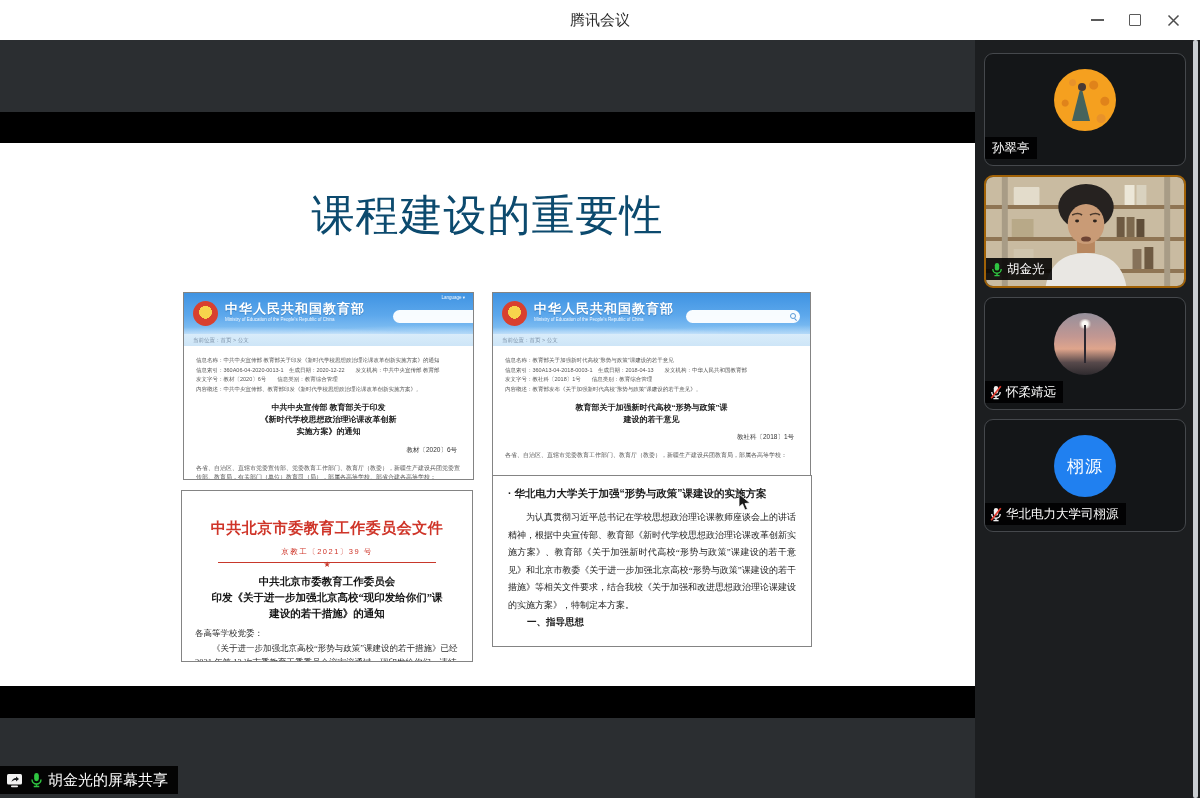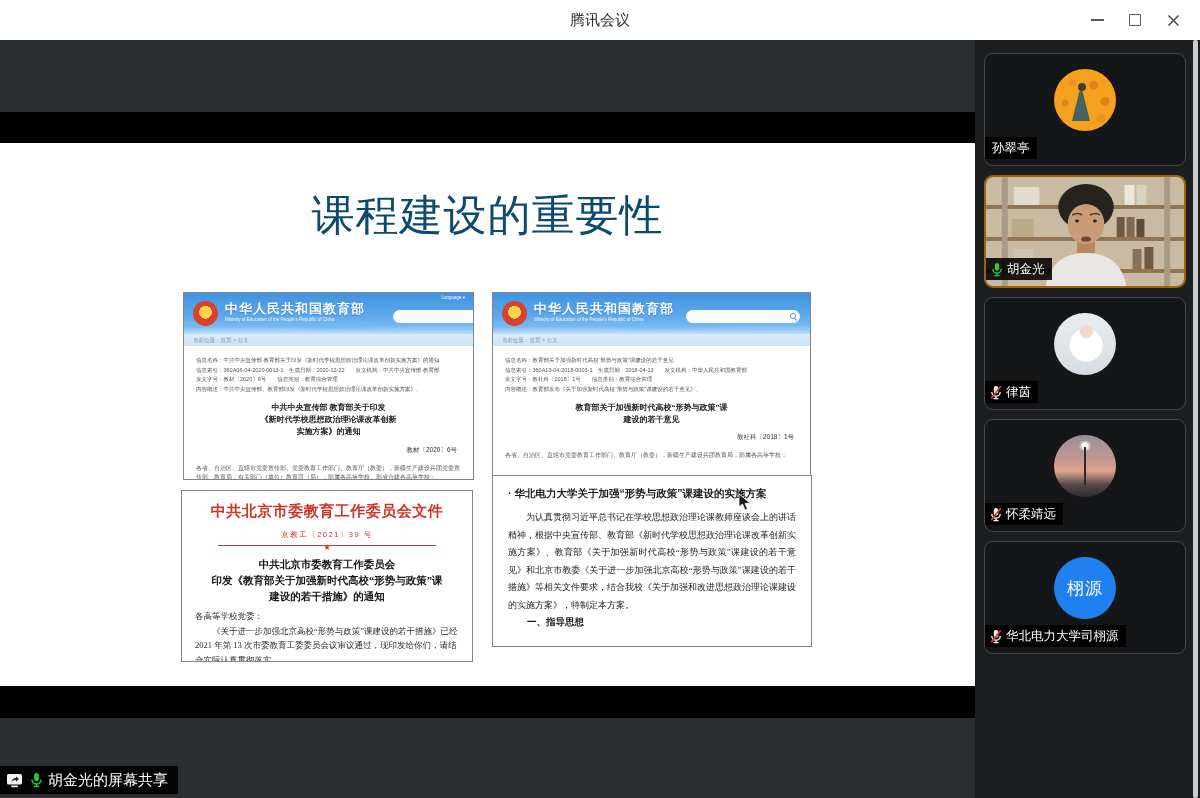--- a/index.html
+++ b/index.html
@@ -45,21 +45,21 @@
   .mag-icon { position:absolute; right:4px; top:3px; width:6px; height:6px; border:1.2px solid #5b9bd8; border-radius:50%; }
   .mag-icon::after { content:""; position:absolute; right:-2px; bottom:-2px; width:3px; height:1.2px; background:#5b9bd8; transform:rotate(45deg); }
   .moe-crumb { height:12px; line-height:12px; background:linear-gradient(180deg,#d9ecfa,#cde5f7); font-size:5.5px; color:#7a8fa6; padding-left:9px; }
   .moe-meta { margin:10px 10px 0 12px; }
   .meta-row { font-size:5.5px; color:#555; line-height:1.75; white-space:nowrap; overflow:hidden; }
   .moe-doc-title { margin-top:7px; text-align:center; font-size:8px; font-weight:bold; color:#222; line-height:1.55; }
   .moe-doc-num { margin:7px 16px 0 0; text-align:right; font-size:6.5px; color:#333; }
   .moe-body { margin:9px 12px 0; font-size:6px; color:#555; line-height:1.6; }
 
   
-  .doc3 { padding-top:11px; }
+  .doc3 { padding-top:28px; }
   .red-doc-header { text-align:center; font-family:"Liberation Serif","DejaVu Serif",serif; font-size:15px; font-weight:bold; color:#cf3428; letter-spacing:.5px; white-space:nowrap; }
   .red-doc-num { margin-top:9px; text-align:center; font-size:7.5px; color:#cf3428; letter-spacing:1.5px; }
   .red-line { width:218px; margin:5px auto 0; border-top:1.8px solid #c8382b; }
   .red-star { margin-top:-2px; text-align:center; font-size:8px; color:#c8382b; line-height:1; }
   .doc3-title { margin-top:5px; text-align:center; font-family:"Liberation Serif","DejaVu Serif",serif; font-size:10.5px; font-weight:bold; color:#141414; line-height:1.5; }
   .doc3-body { margin:5px 13px 0; font-family:"Liberation Serif","DejaVu Serif",serif; font-size:8.5px; color:#2a2a2a; line-height:1.7; }
   .doc3-body .para { text-indent:2em; }
 
   
   .doc4 { padding:11px 15px 0; }
@@ -193,21 +193,21 @@
         <div class="moe-body">各省、自治区、直辖市党委教育工作部门、教育厅（教委），新疆生产建设兵团教育局，部属各高等学校：</div>
       </div>
 
       <div class="doc doc3">
         <div class="red-doc-header">中共北京市委教育工作委员会文件</div>
         <div class="red-doc-num">京教工〔2021〕39 号</div>
         <div class="red-line"></div>
         <div class="red-star">★</div>
         <div class="doc3-title">
           <div>中共北京市委教育工作委员会</div>
-          <div>印发《教育部关于加强新时代高校“形势与政策”课</div>
+          <div>印发《关于进一步加强北京高校“现印发给你们”课</div>
           <div>建设的若干措施》的通知</div>
         </div>
         <div class="doc3-body">
           <div>各高等学校党委：</div>
           <div class="para">《关于进一步加强北京高校“形势与政策”课建设的若干措施》已经 2021 年第 13 次市委教育工委委员会议审议通过，现印发给你们，请结合实际认真贯彻落实。</div>
         </div>
       </div>
 
       <div class="doc doc4">
         <div class="doc4-title">· 华北电力大学关于加强“形势与政策”课建设的实施方案</div>
@@ -278,33 +278,20 @@
             <rect x="4.8" y="1" width="4.4" height="7.6" rx="2.2" fill="#2fc641"></rect>
             <path d="M2.8 7 a4.2 4.2 0 0 0 8.4 0" fill="none" stroke="#2fc641" stroke-width="1.4"></path>
             <line x1="7" y1="11.4" x2="7" y2="13" stroke="#2fc641" stroke-width="1.4"></line>
             <line x1="4.4" y1="13.6" x2="9.6" y2="13.6" stroke="#2fc641" stroke-width="1.4"></line>
           </svg>
           <span>胡金光</span>
         </div>
       </div>
 
 
-      <div class="tile">
-        <div class="avatar av-portrait"></div>
-        <div class="name-tag">
-          <svg width="14" height="15" viewBox="0 0 14 15">
-            <rect x="4.8" y="1" width="4.4" height="7.6" rx="2.2" fill="#f0f0f0"></rect>
-            <path d="M2.8 7 a4.2 4.2 0 0 0 8.4 0" fill="none" stroke="#f0f0f0" stroke-width="1.4"></path>
-            <line x1="7" y1="11.4" x2="7" y2="13" stroke="#f0f0f0" stroke-width="1.4"></line>
-            <line x1="4.4" y1="13.6" x2="9.6" y2="13.6" stroke="#f0f0f0" stroke-width="1.4"></line>
-            <line x1="2.2" y1="13.2" x2="11.8" y2="1.2" stroke="#e23b2e" stroke-width="1.7"></line>
-          </svg>
-          <span>律茵</span>
-        </div>
-      </div>
 
       <div class="tile">
         <div class="avatar av-sunset"></div>
         <div class="name-tag">
           <svg width="14" height="15" viewBox="0 0 14 15">
             <rect x="4.8" y="1" width="4.4" height="7.6" rx="2.2" fill="#f0f0f0"></rect>
             <path d="M2.8 7 a4.2 4.2 0 0 0 8.4 0" fill="none" stroke="#f0f0f0" stroke-width="1.4"></path>
             <line x1="7" y1="11.4" x2="7" y2="13" stroke="#f0f0f0" stroke-width="1.4"></line>
             <line x1="4.4" y1="13.6" x2="9.6" y2="13.6" stroke="#f0f0f0" stroke-width="1.4"></line>
             <line x1="2.2" y1="13.2" x2="11.8" y2="1.2" stroke="#e23b2e" stroke-width="1.7"></line>

